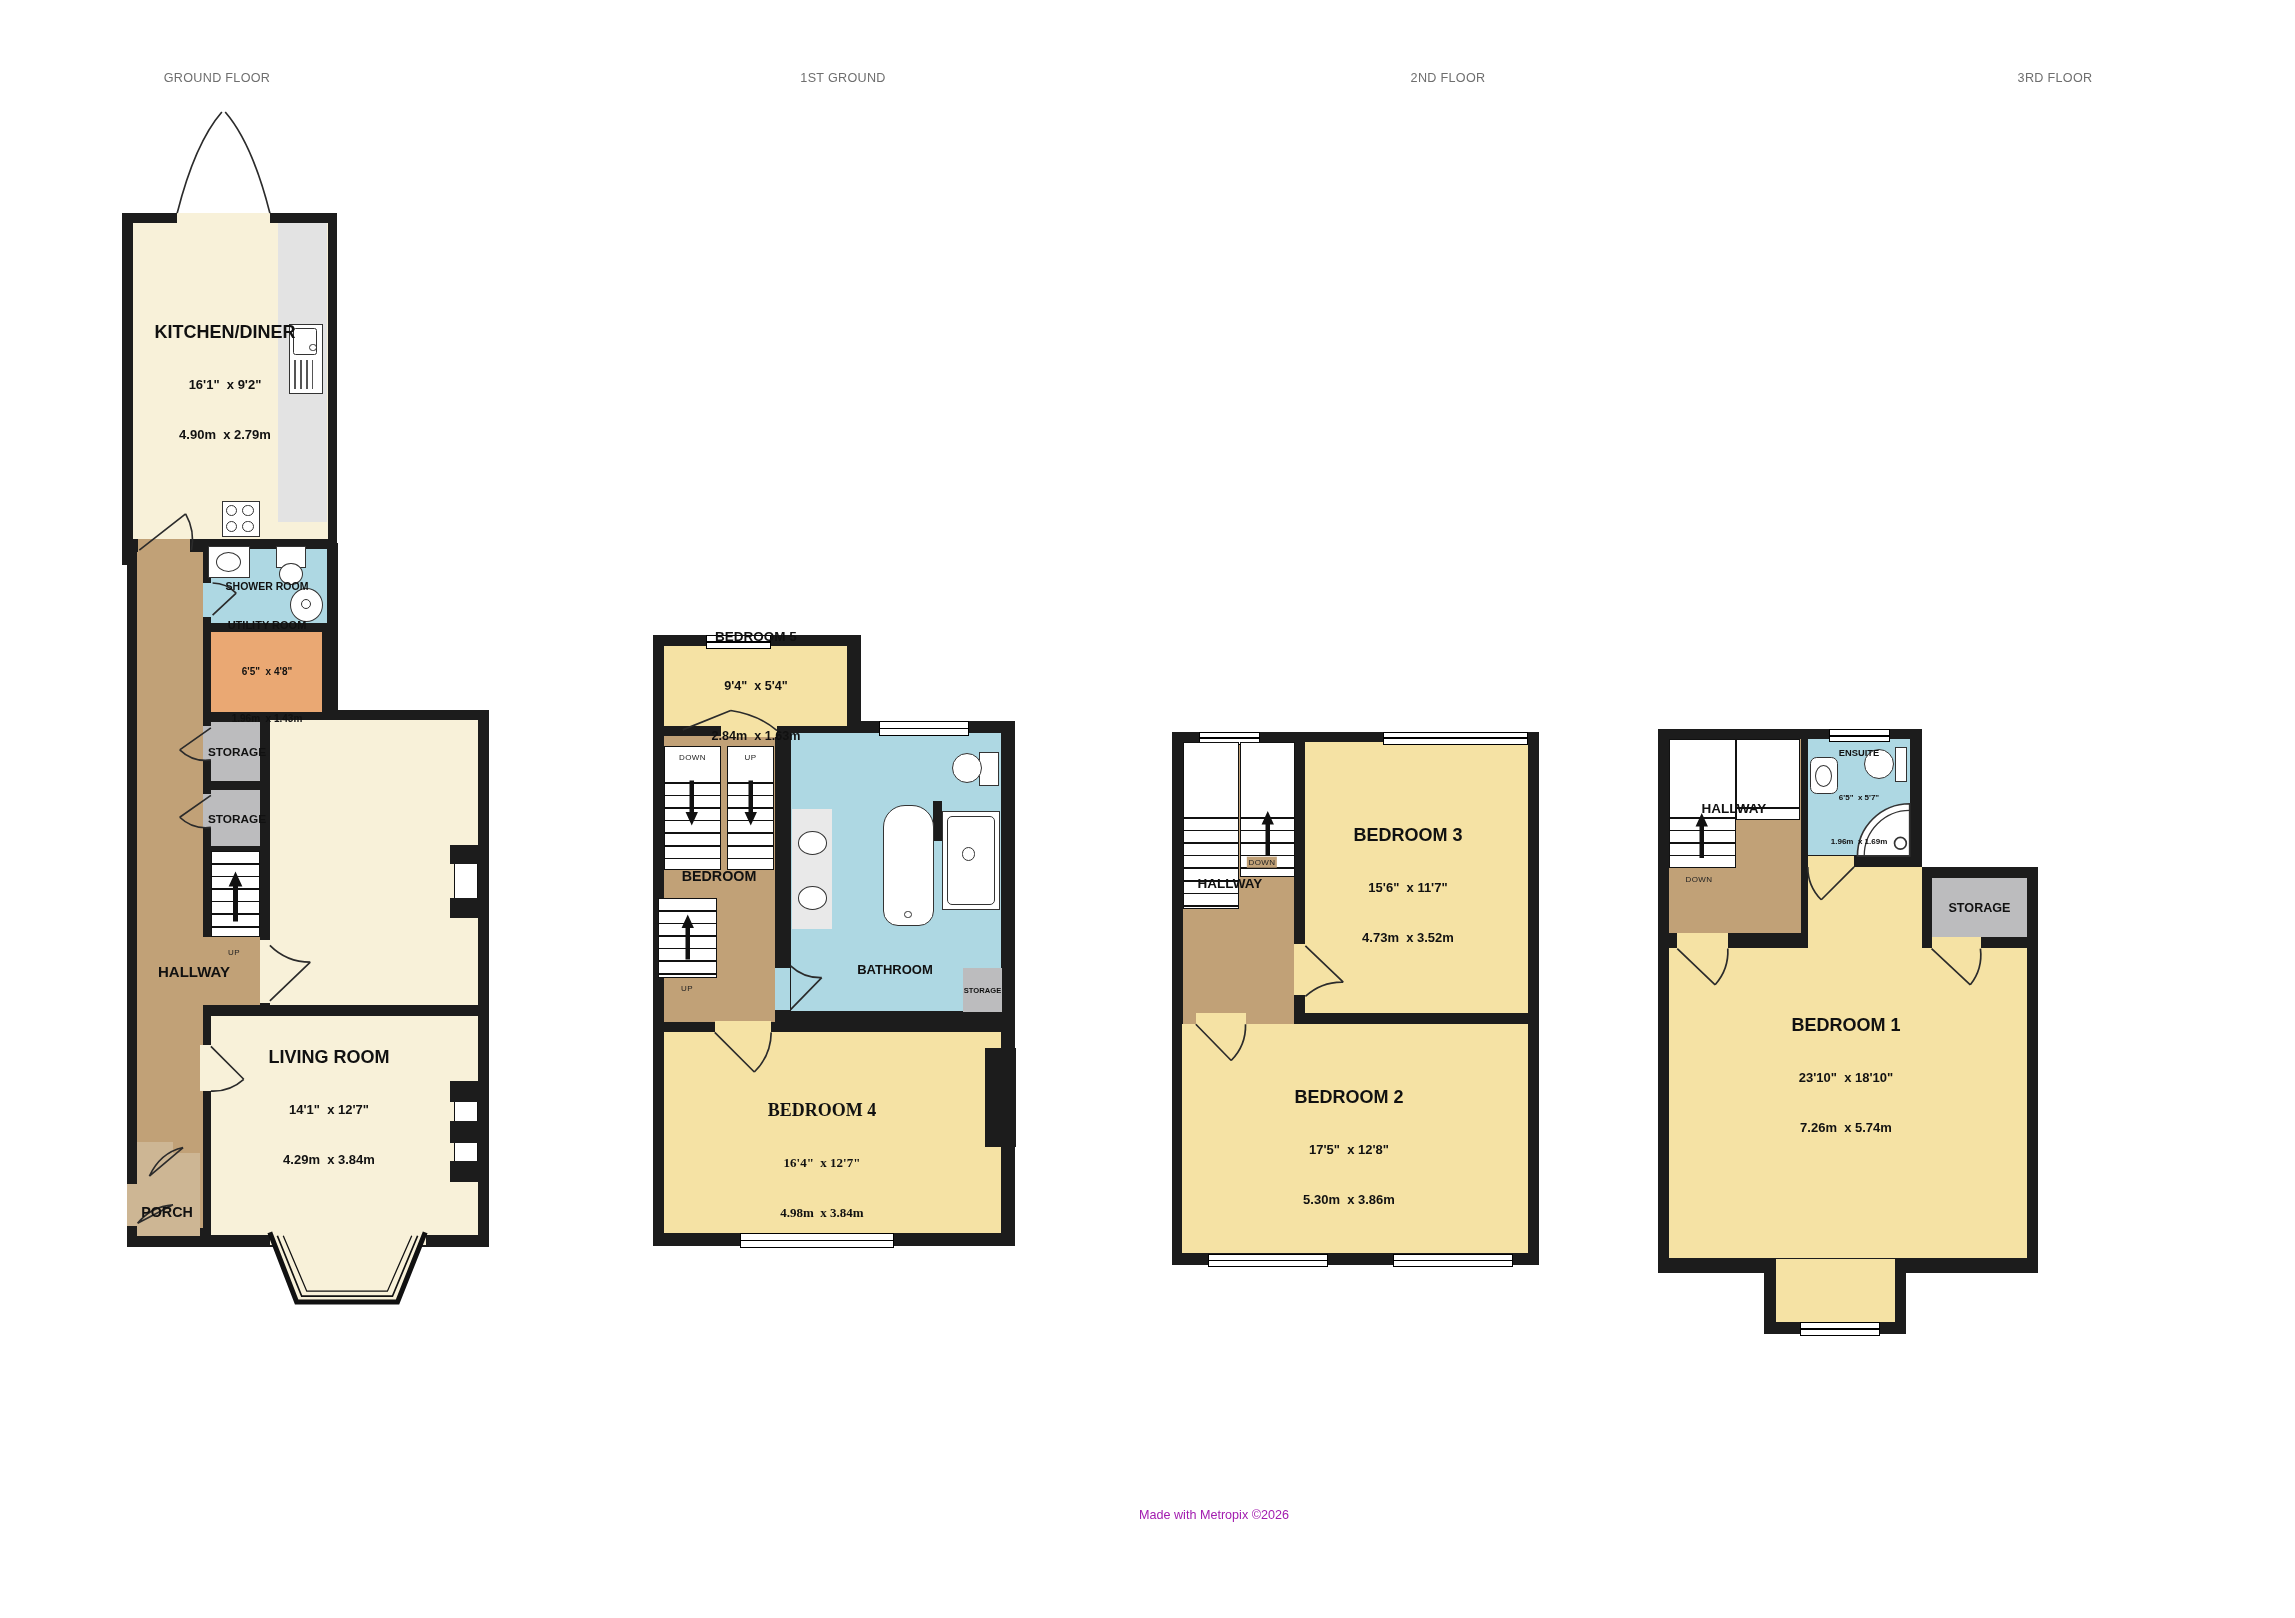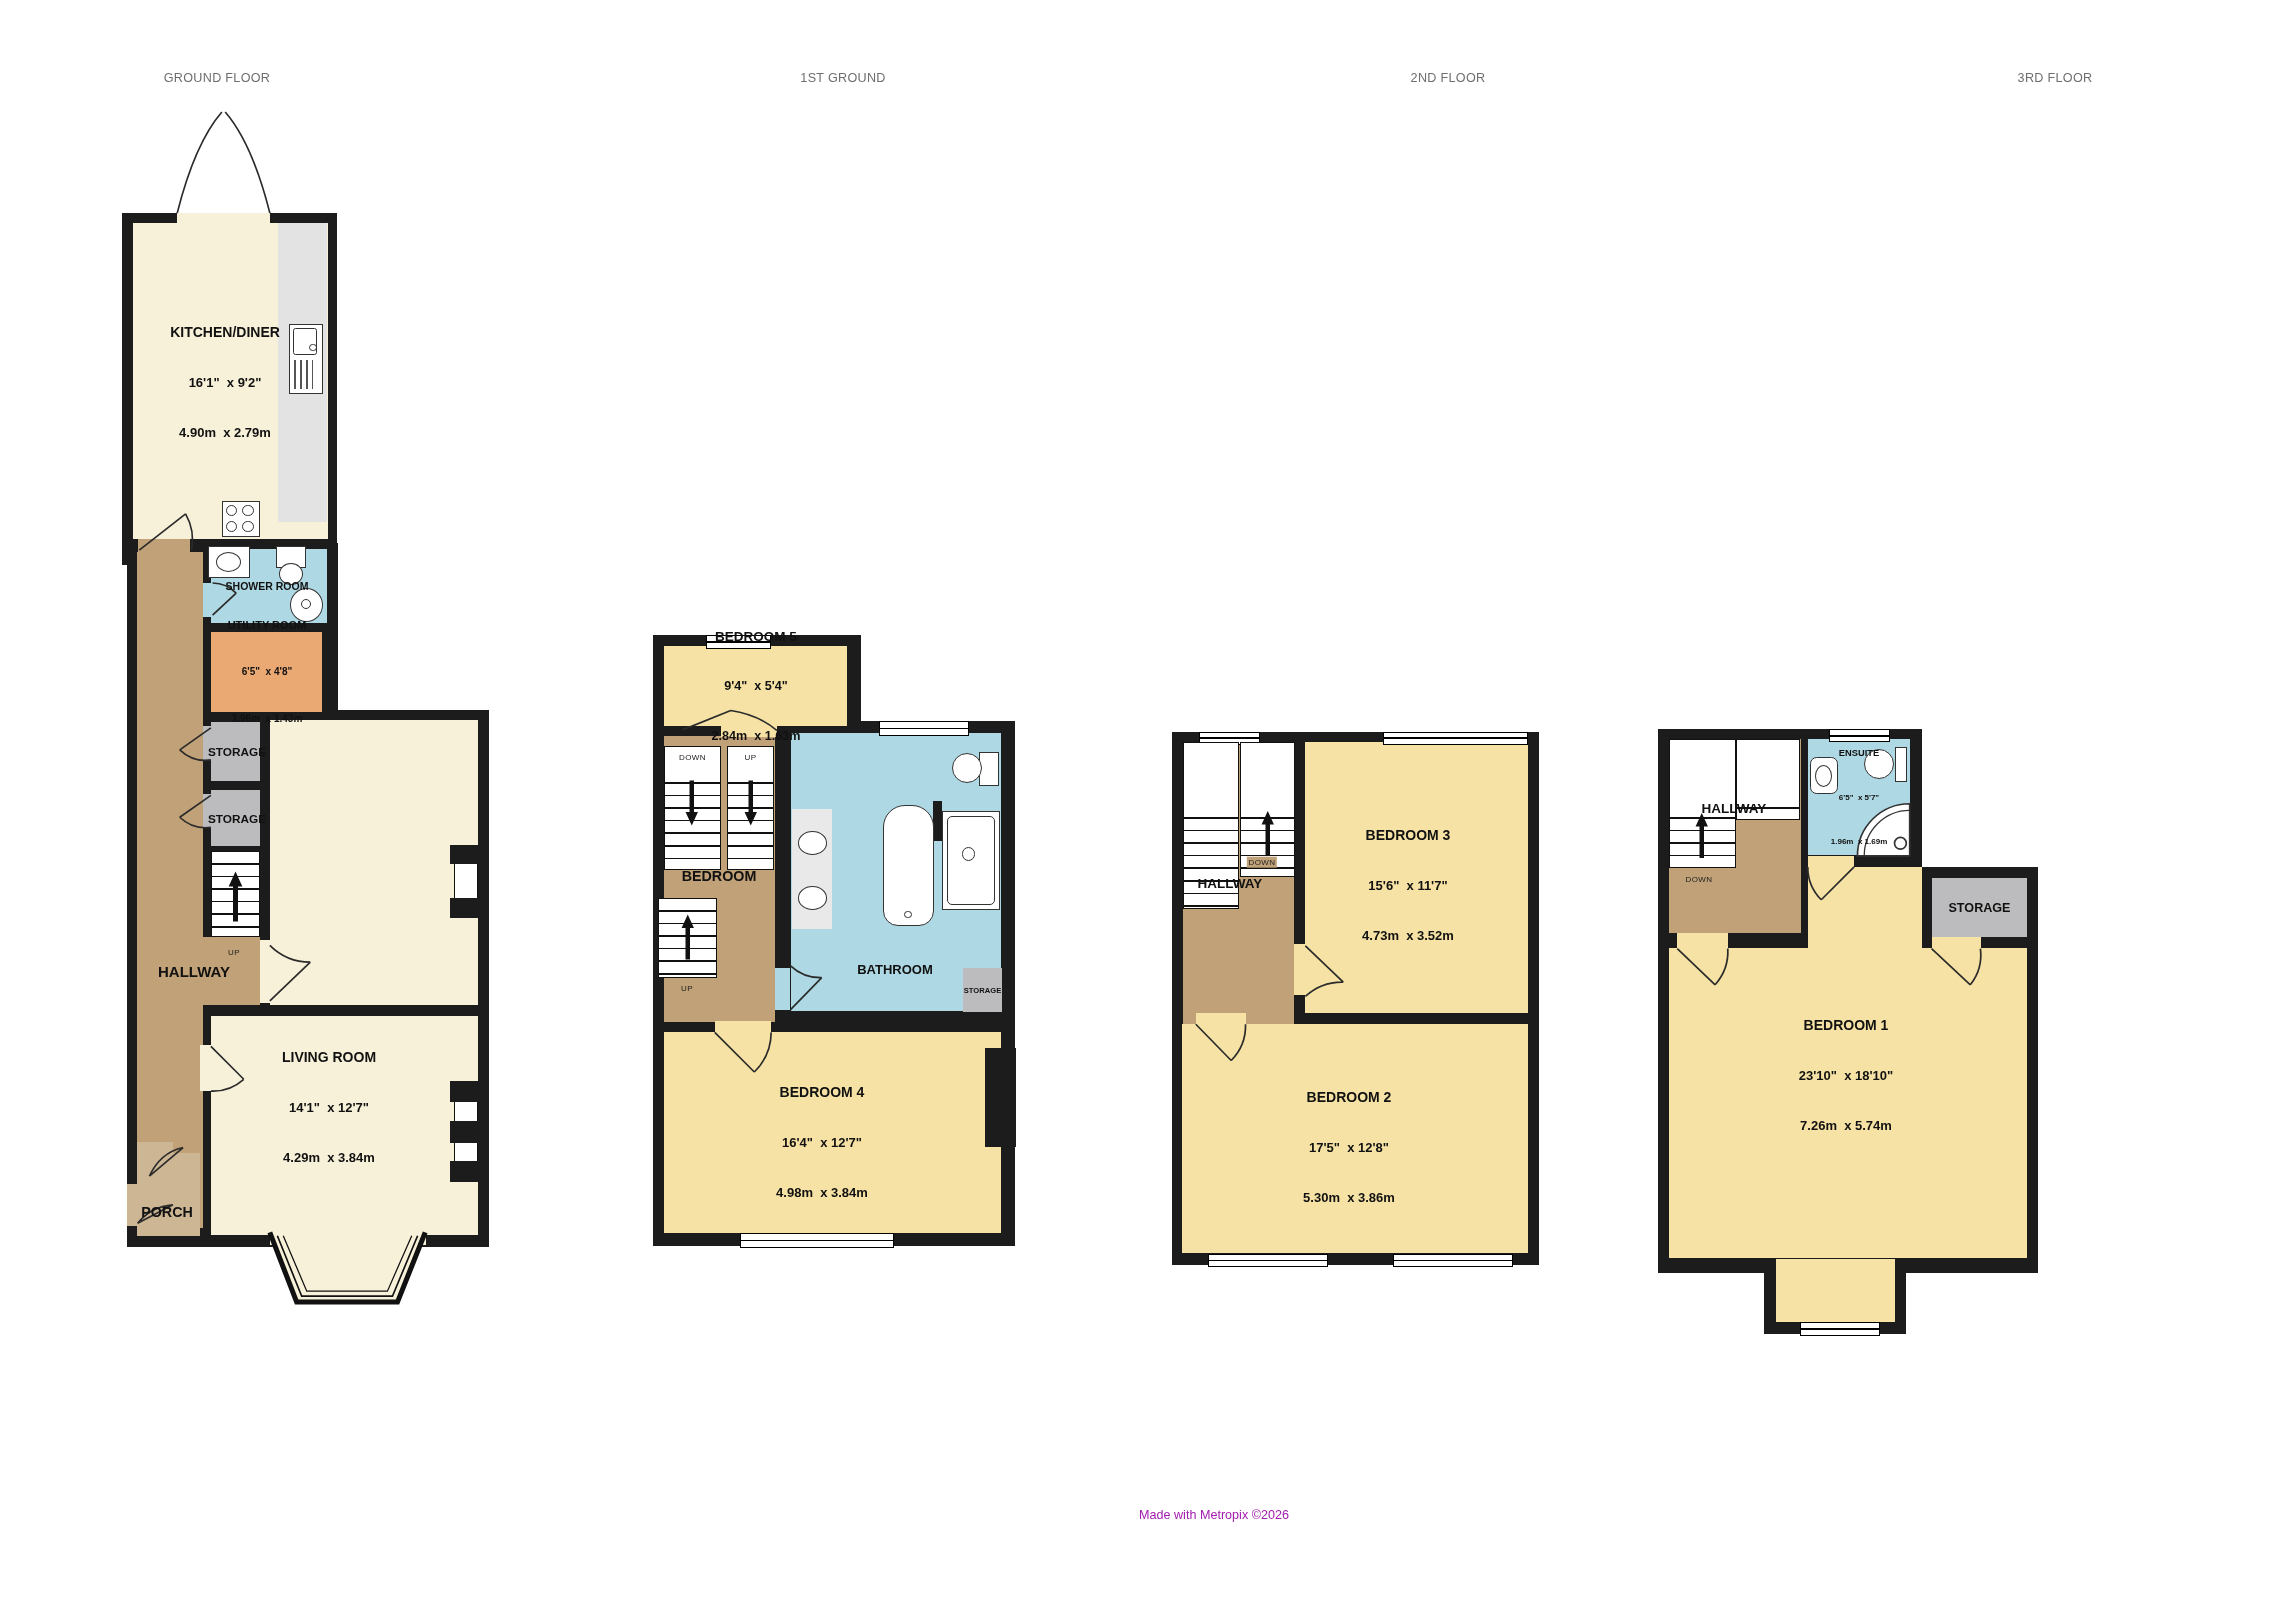--- a/index.html
+++ b/index.html
@@ -7,21 +7,21 @@
           font-family:"Liberation Sans", sans-serif;}
   .abs{position:absolute;box-sizing:border-box;}
   .blk{position:absolute;background:#1c1c1c;}
   .room{position:absolute;}
   .floor{position:absolute;}
   .ftitle{position:absolute;transform:translate(-50%,-50%);font-size:12.6px;color:#6e6e6e;
           letter-spacing:0.3px;white-space:pre;}
   .footer{position:absolute;transform:translate(-50%,-50%);font-size:12.6px;color:#a21caf;white-space:pre;}
   .lbl{position:absolute;transform:translate(-50%,-50%);text-align:center;font-weight:bold;
        color:#111;line-height:1.25;white-space:pre;z-index:30;}
-  .l-nm{font-size:14px;display:block;}
+  .l-nm{font-size:18px;display:block;}
   .l-dim{font-size:13px;display:block;}
   .md .l-nm{font-size:11px;} .md .l-dim{font-size:10px;}
   .xs .l-nm{font-size:9.3px;} .xs .l-dim{font-size:8px;}
   .one{position:absolute;transform:translate(-50%,-50%);font-weight:bold;color:#111;
        white-space:pre;z-index:30;text-align:center;}
   .win{position:absolute;background:#fff;border:1.3px solid #000;z-index:12;}
   .win:after{content:"";position:absolute;left:0;right:0;top:50%;height:1.7px;margin-top:-0.8px;background:#000;}
   .stair{position:absolute;background:#fff;border:1.7px solid #111;z-index:14;box-sizing:border-box;}
   .treads{position:absolute;left:0;right:0;background:repeating-linear-gradient(180deg,transparent 0 11px,#111 11px 12.6px);}
   .arr{position:absolute;z-index:16;}
@@ -216,21 +216,21 @@
       <path d="M78,475 L125,522 M145,475 A67,67 0 0 1 125,522"></path>
     </svg>
 
     <div class="lbl" style="left:107px;top:55px;">
       <span class="l-nm" style="font-size:13.5px;">BEDROOM 5</span>
       <span class="l-dim" style="font-size:12.6px;">9'4"  x 5'4"</span>
       <span class="l-dim" style="font-size:12.6px;">2.84m  x 1.63m</span>
     </div>
     <div class="one" style="left:70px;top:244px;font-size:14.3px;">BEDROOM</div>
     <div class="one" style="left:246px;top:337px;font-size:13px;">BATHROOM</div>
-    <div class="lbl" style="left:173px;top:510px;">
+    <div class="lbl" style="left:173px;top:528px;font-family:Liberation Serif, serif;">
       <span class="l-nm">BEDROOM 4</span>
       <span class="l-dim">16'4"  x 12'7"</span>
       <span class="l-dim">4.98m  x 3.84m</span>
     </div>
   </div>
 
   <div class="floor" style="left:1168px;top:725px;width:375px;height:548px;">
     <div class="blk" style="left:4.2px;top:6.7px;width:367px;height:533px;"></div>
 
     <div class="room brown" style="left:15px;top:17px;width:111px;height:282px;"></div>

